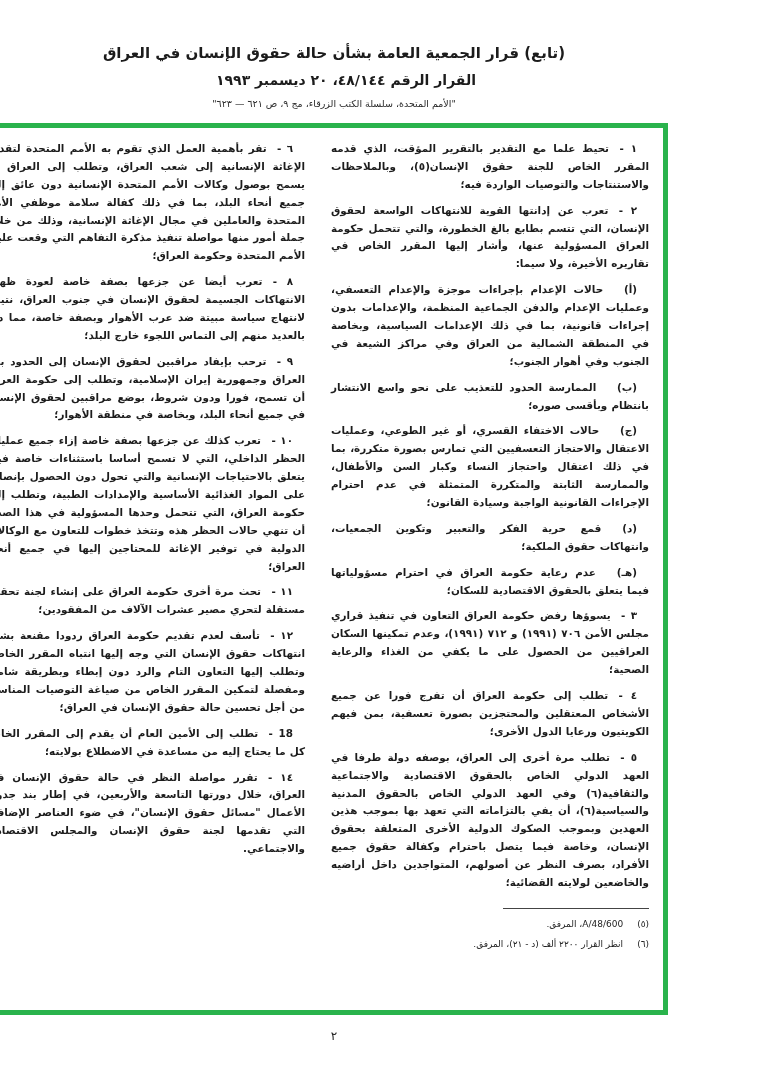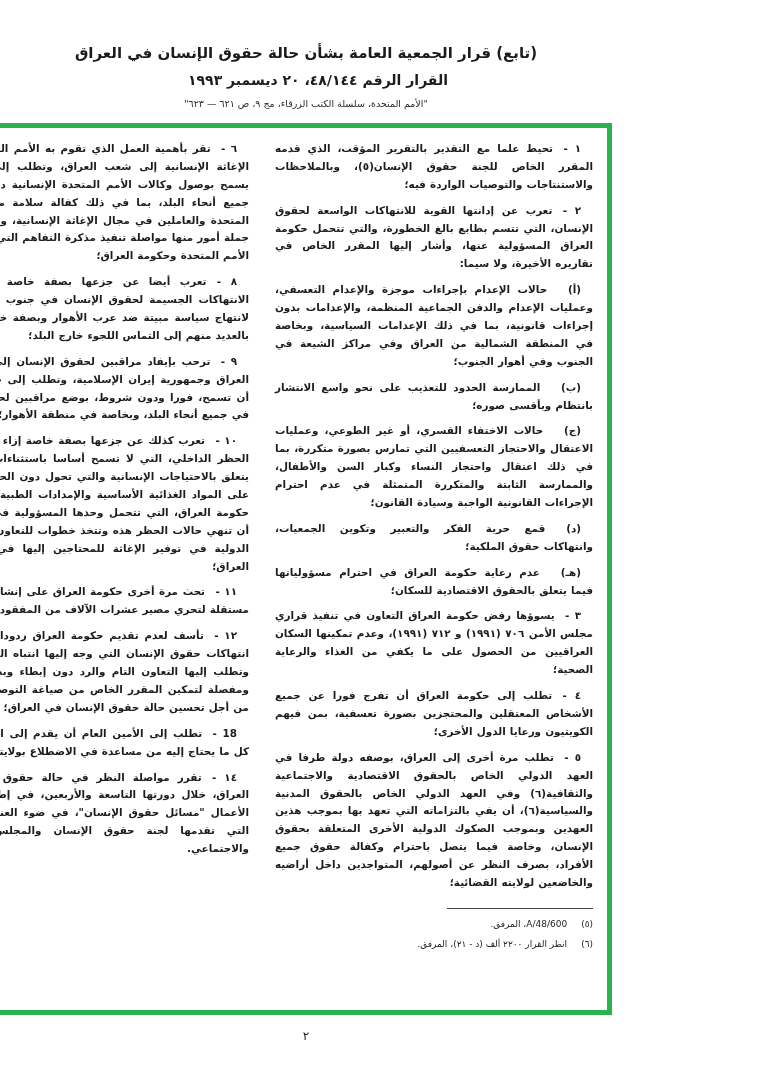--- a/index.html
+++ b/index.html
@@ -6,21 +6,21 @@
   * { box-sizing: border-box; }
   html, body {
     margin: 0; padding: 0;
     width: 770px; height: 1086px;
     background: #ffffff;
     font-family: "DejaVu Sans", sans-serif;
     color: var(--ink);
   }
   .page {
     direction: rtl;
-    width: 612px; height: 1086px;
+    width: 668px; height: 1086px;
     padding-top: 44px;
     overflow: hidden;
   }
   .doc-header { text-align: center; margin-bottom: 14px; }
   .doc-title {
     font-size: 15px; font-weight: bold; margin: 0 0 10px;
     letter-spacing: 0.2px;
   }
   .doc-subtitle {
     font-size: 14px; font-weight: bold; margin: 0 0 10px; padding-left: 24px;

